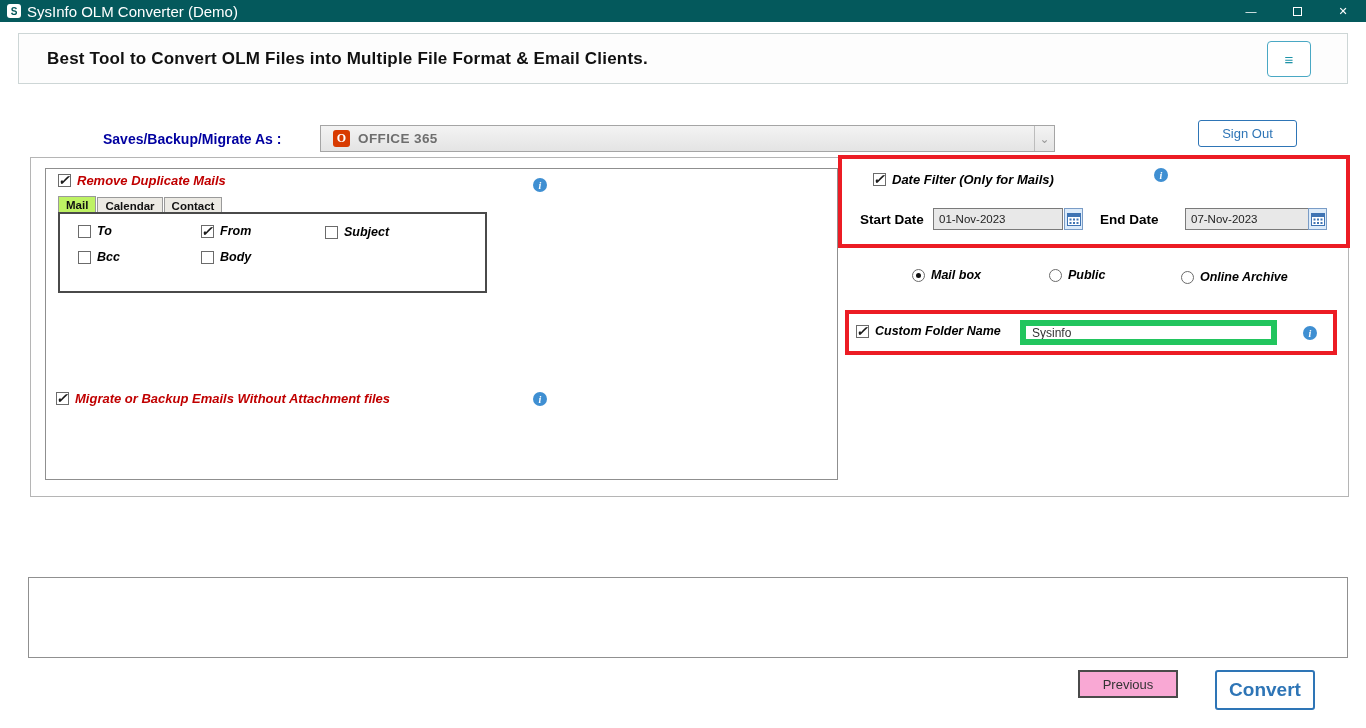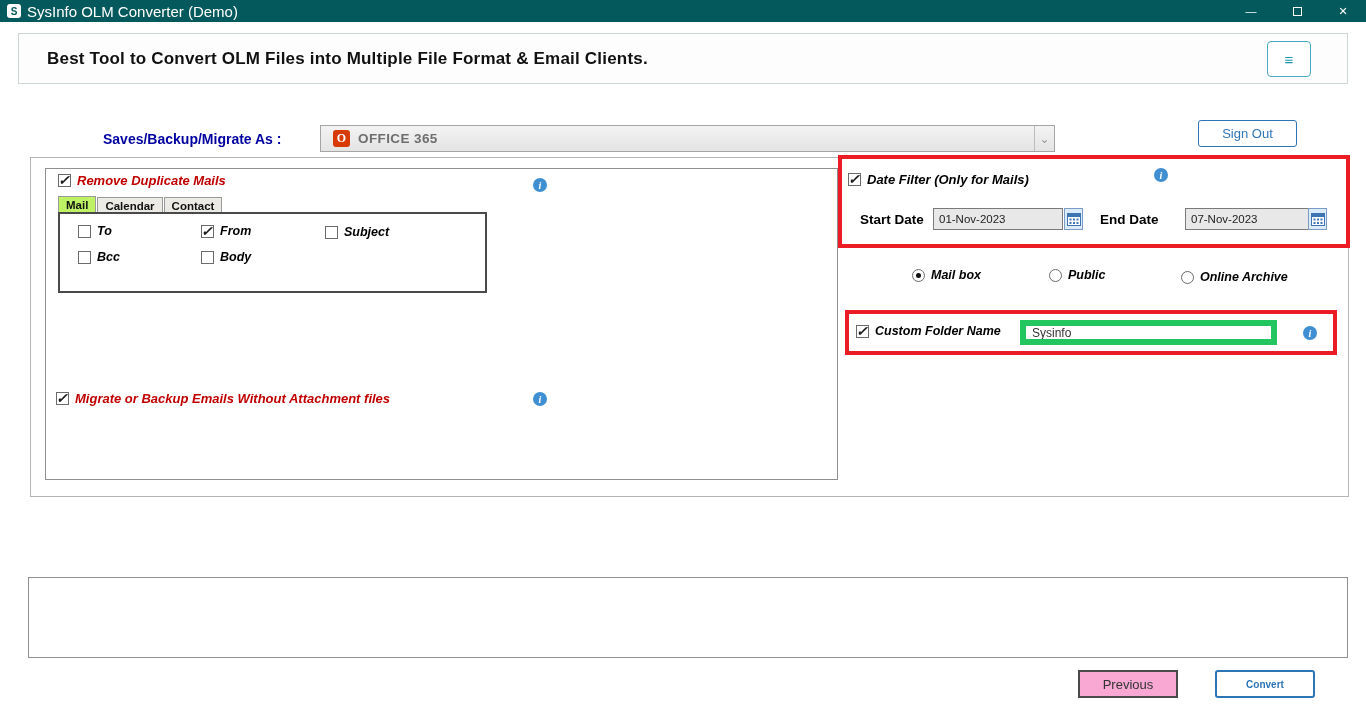--- a/index.html
+++ b/index.html
@@ -54,21 +54,21 @@
 
   
   .df-label { position:absolute; font-size:13.5px; font-weight:bold; color:#000; }
   .date-input { position:absolute; height:22px; background:#E8E8E8; border:1px solid #7a7a7a; font-family:"Liberation Sans", sans-serif; font-size:11.5px; color:#222; padding-left:5px; }
   .cal-btn { position:absolute; width:19px; height:22px; background:#dcebfa; border:1px solid #7a9cc6; display:flex; align-items:center; justify-content:center; cursor:pointer; }
 
   .folder-input { position:absolute; left:1020px; top:320px; width:257px; height:25px; border:6px solid #22c55e; font-family:"Liberation Sans", sans-serif; font-size:12px; color:#333; padding-left:6px; }
 
   
   .prev-btn { position:absolute; left:1078px; top:670px; width:100px; height:28px; background:#f9a8d4; border:2px solid #4a4a4a; color:#333; font-size:13px; cursor:pointer; }
-  .conv-btn { position:absolute; left:1215px; top:670px; width:100px; height:28px; background:#fff; border:2px solid #2E75B6; border-radius:3px; color:#2E75B6; font-size:10px; font-weight:bold; cursor:pointer; }
+  .conv-btn { position:absolute; left:1215px; top:670px; width:100px; height:40px; background:#fff; border:2px solid #2E75B6; border-radius:3px; color:#2E75B6; font-size:19px; font-weight:bold; cursor:pointer; }
 </style>
 </head>
 <body>
 
 <div class="app">
 
   <div class="titlebar">
     <span class="app-logo">S</span>
     <span class="title-text">SysInfo OLM Converter (Demo)</span>
     <div class="win-controls">
@@ -132,21 +132,21 @@
     <span class="lbl">Body</span>
   </label>
 
   <label class="check-row" style="left:56px; top:391px;">
     <span class="cb on"></span>
     <span class="lbl red">Migrate or Backup Emails Without Attachment files</span>
   </label>
   <div class="info" style="left:533px; top:392px;">i</div>
 
   <div class="hl-red" style="left:838px; top:155px; width:512px; height:93px;"></div>
-  <label class="check-row" style="left:848px; top:172px;">
+  <label class="check-row" style="left:873px; top:172px;">
     <span class="cb on"></span>
     <span class="lbl" style="font-size:13px;">Date Filter  (Only for Mails)</span>
   </label>
   <div class="info" style="left:1154px; top:168px;">i</div>
 
   <div class="df-label" style="left:860px; top:212px;">Start Date</div>
   <input class="date-input" style="left: 933px; top: 208px; width: 130px;" value="01-Nov-2023">
   <span class="cal-btn" style="left:1064px; top:208px;">
     <svg width="14" height="14" viewBox="0 0 14 14">
       <rect x="0.5" y="1.5" width="13" height="12" fill="#fff" stroke="#3F74B4"></rect>

